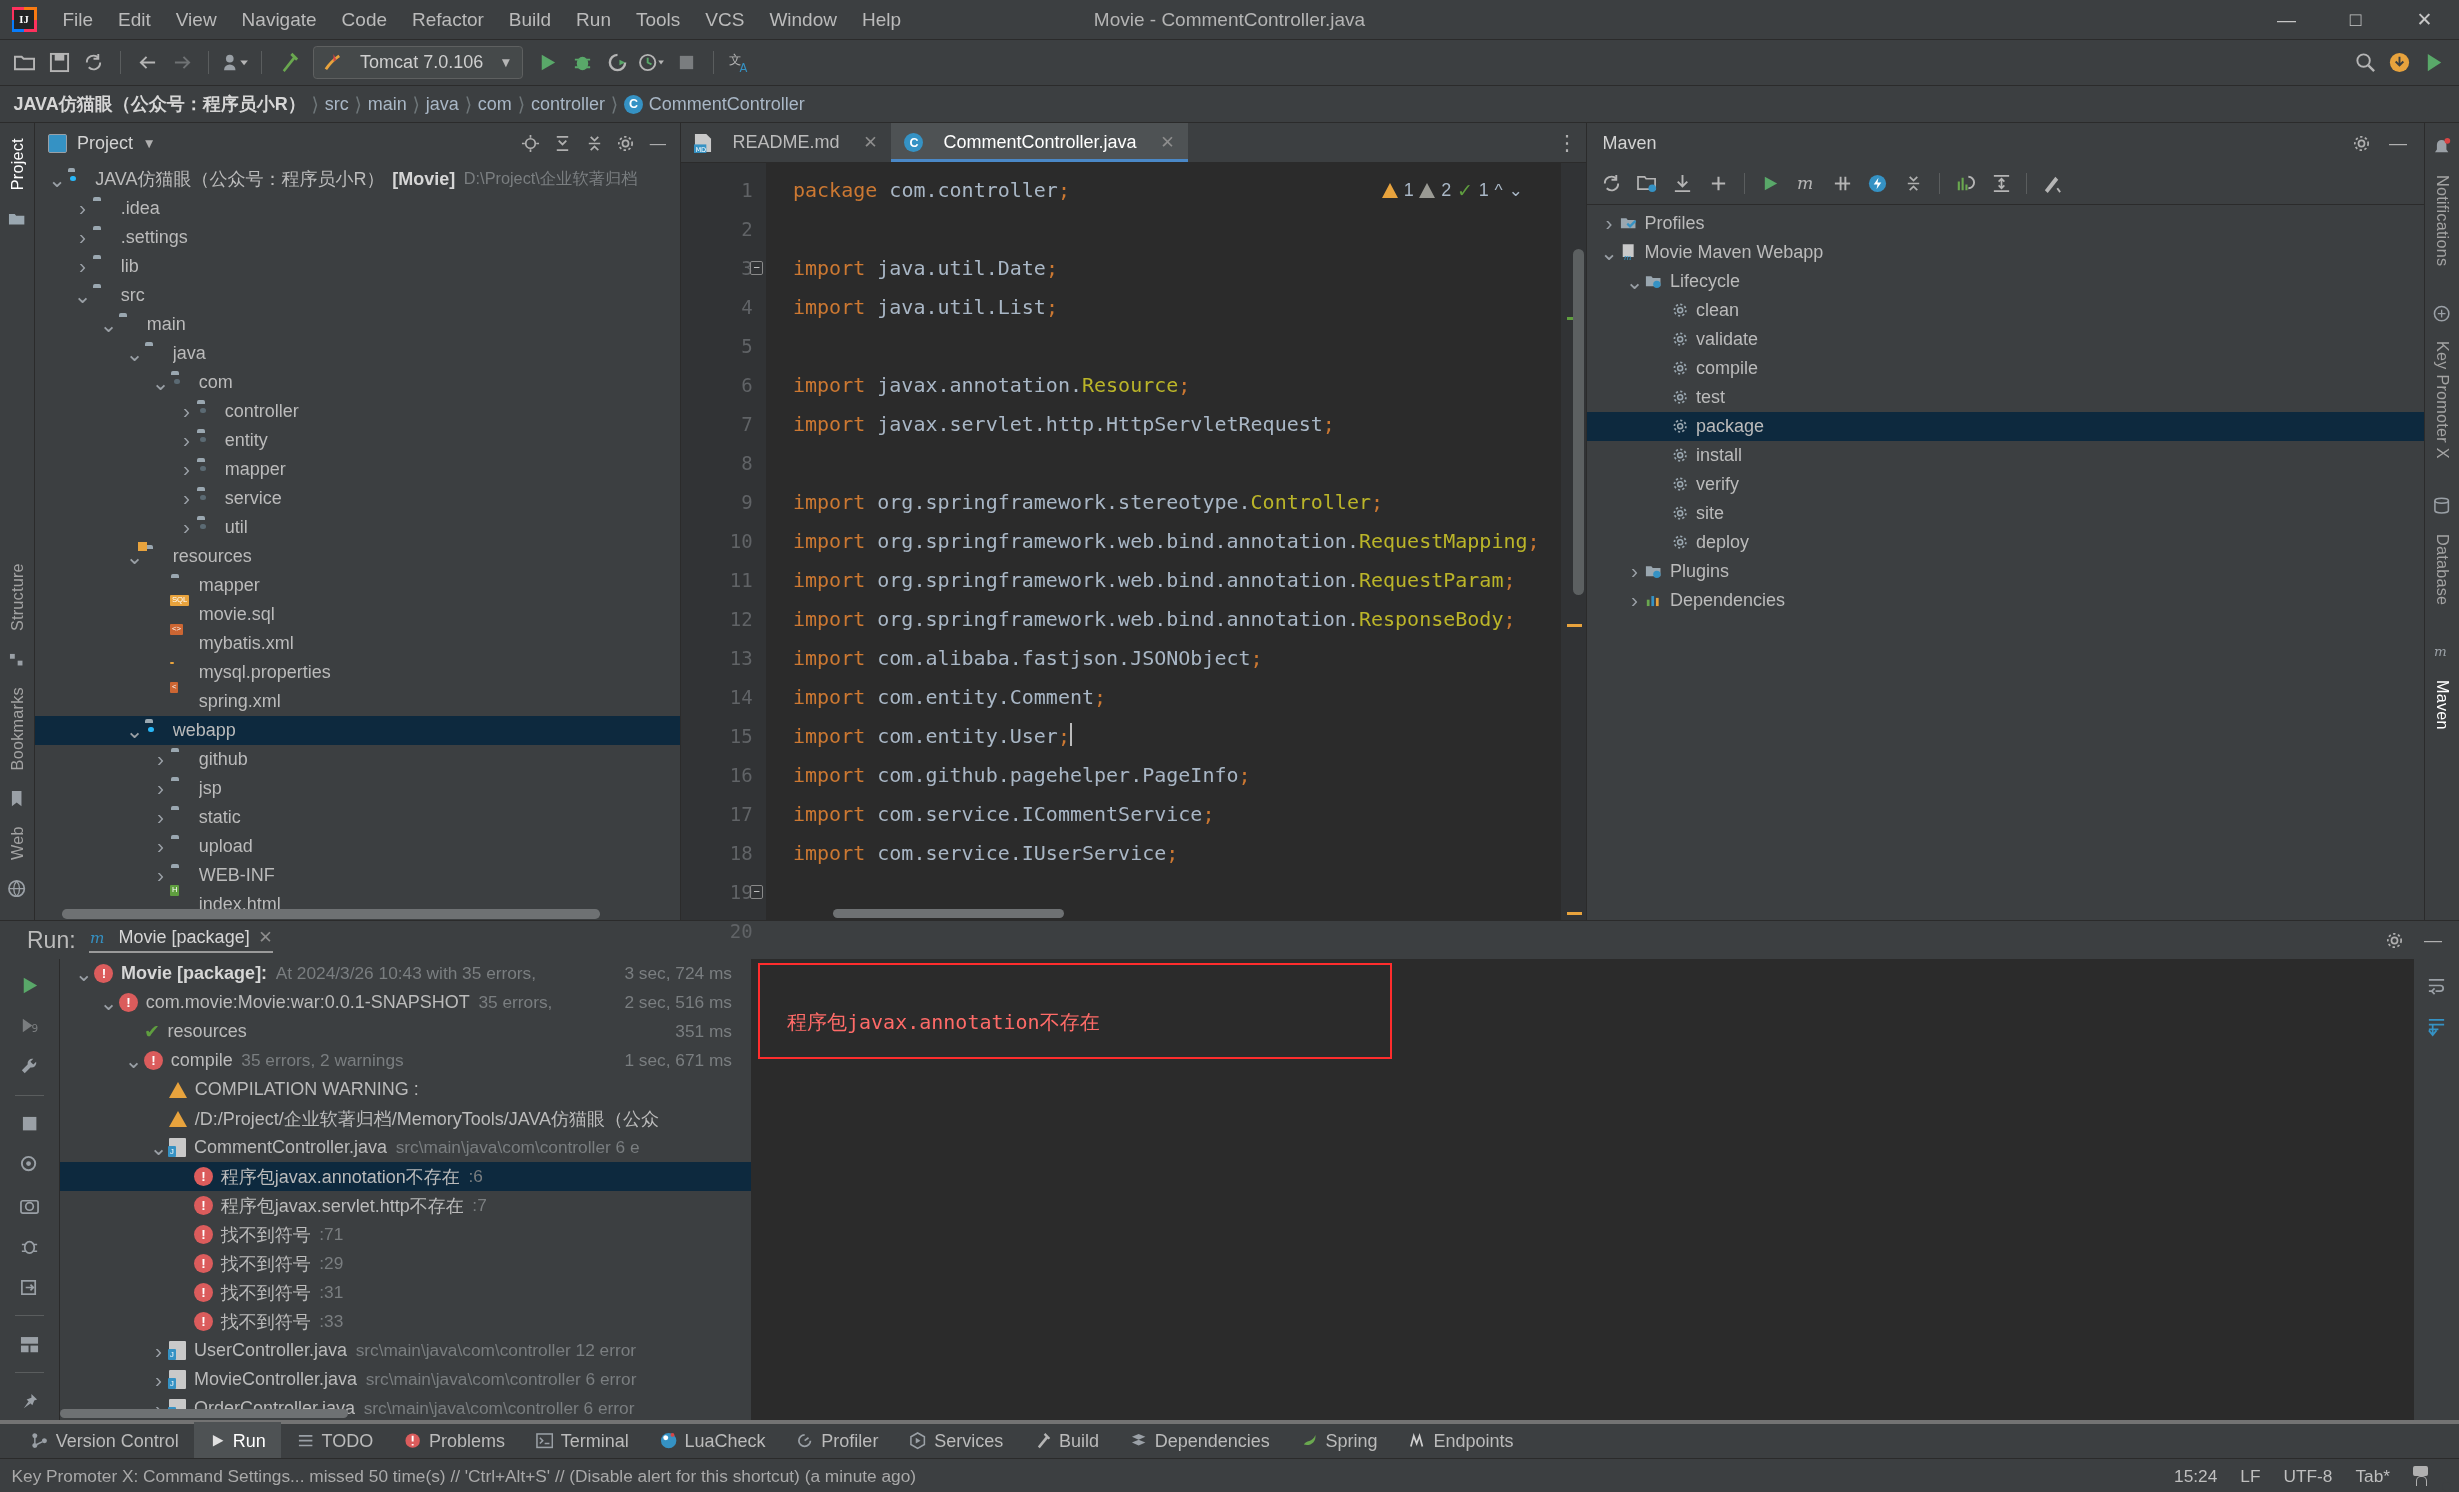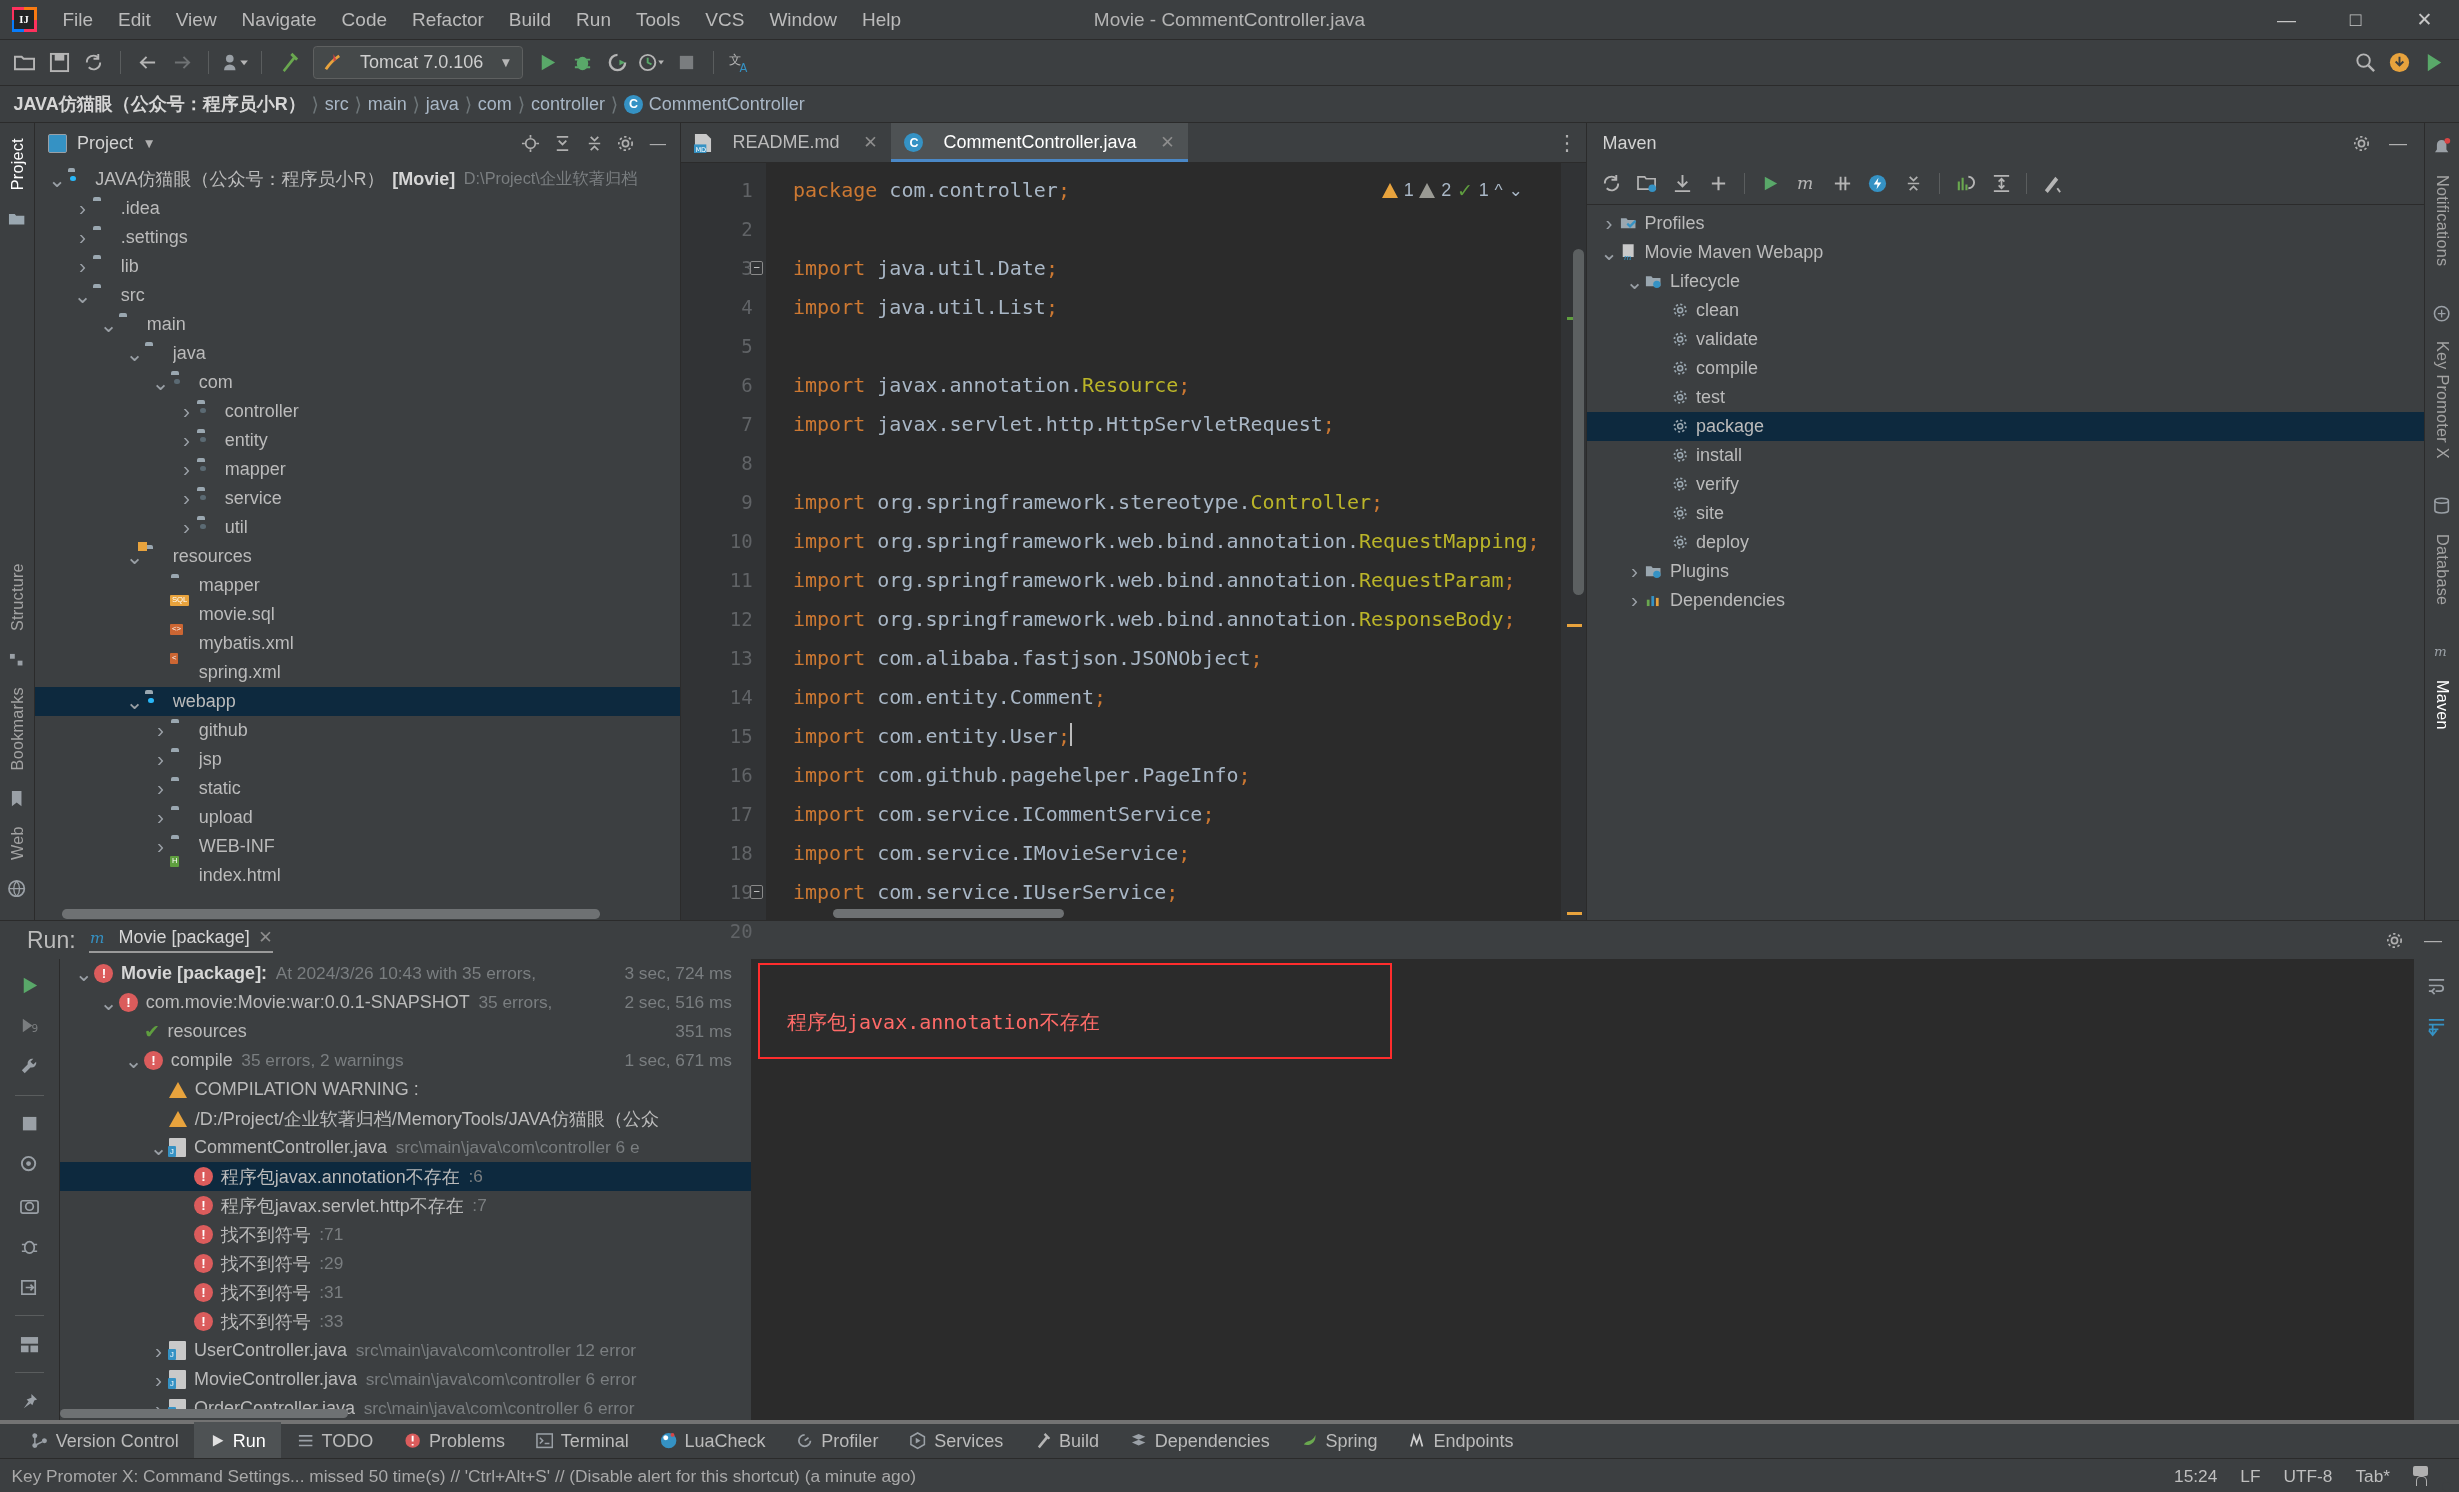--- a/index.html
+++ b/index.html
@@ -496,20 +496,25 @@
             <span class="ticon"><span class="fileic"><span class="tag sql">SQL</span></span></span>
             <span class="tlabel">movie.sql</span>
           </div>
           <div class="trow" style="padding-left: 115px;">
             <span class="tw"></span>
             <span class="ticon"><span class="fileic"><span class="tag xml">&lt;&gt;</span></span></span>
             <span class="tlabel">mybatis.xml</span>
           </div>
           <div class="trow" style="padding-left: 115px;">
             <span class="tw"></span>
+            <span class="ticon"><span class="fileic"><span class="tag prop"></span></span></span>
+            <span class="tlabel">mysql.properties</span>
+          </div>
+          <div class="trow" style="padding-left: 115px;">
+            <span class="tw"></span>
             <span class="ticon"><span class="fileic"><span class="tag spr">&lt;</span></span></span>
             <span class="tlabel">spring.xml</span>
           </div>
           <div class="trow sel" style="padding-left: 89px;">
             <span class="tw" style="font-size: 21px; line-height: 9.6px;">⌄</span>
             <span class="ticon"><span class="fld web"></span></span>
             <span class="tlabel">webapp</span>
           </div>
           <div class="trow" style="padding-left: 115px;">
             <span class="tw" style="font-size: 21px;">›</span>
@@ -603,21 +608,20 @@
             <div class="cl"></div>
             <div class="cl"><span class="kw">import</span><span class="pl"> org.springframework.stereotype.</span><span class="an">Controller</span><span class="sm">;</span></div>
             <div class="cl"><span class="kw">import</span><span class="pl"> org.springframework.web.bind.annotation.</span><span class="an">RequestMapping</span><span class="sm">;</span></div>
             <div class="cl"><span class="kw">import</span><span class="pl"> org.springframework.web.bind.annotation.</span><span class="an">RequestParam</span><span class="sm">;</span></div>
             <div class="cl"><span class="kw">import</span><span class="pl"> org.springframework.web.bind.annotation.</span><span class="an">ResponseBody</span><span class="sm">;</span></div>
             <div class="cl"><span class="kw">import</span><span class="pl"> com.alibaba.fastjson.JSONObject</span><span class="sm">;</span></div>
             <div class="cl"><span class="kw">import</span><span class="pl"> com.entity.Comment</span><span class="sm">;</span></div>
             <div class="cl"><span class="kw">import</span><span class="pl"> com.entity.User</span><span class="sm">;</span><span class="caret"></span></div>
             <div class="cl"><span class="kw">import</span><span class="pl"> com.github.pagehelper.PageInfo</span><span class="sm">;</span></div>
             <div class="cl"><span class="kw">import</span><span class="pl"> com.service.ICommentService</span><span class="sm">;</span></div>
-            <div class="cl"><span class="kw">import</span><span class="pl"> com.service.IMovieService</span><span class="sm">;</span></div>
             <div class="cl"><span class="kw">import</span><span class="pl"> com.service.IUserService</span><span class="sm">;</span></div>
             <div class="cl"></div>
           </div>
         <div class="code-inspect">
           <span class="warn-tri"></span>
           <span>1</span>
           <span class="warn-tri gray"></span>
           <span>2</span>
           <span class="ok-check">✓</span>
           <span>1</span>

